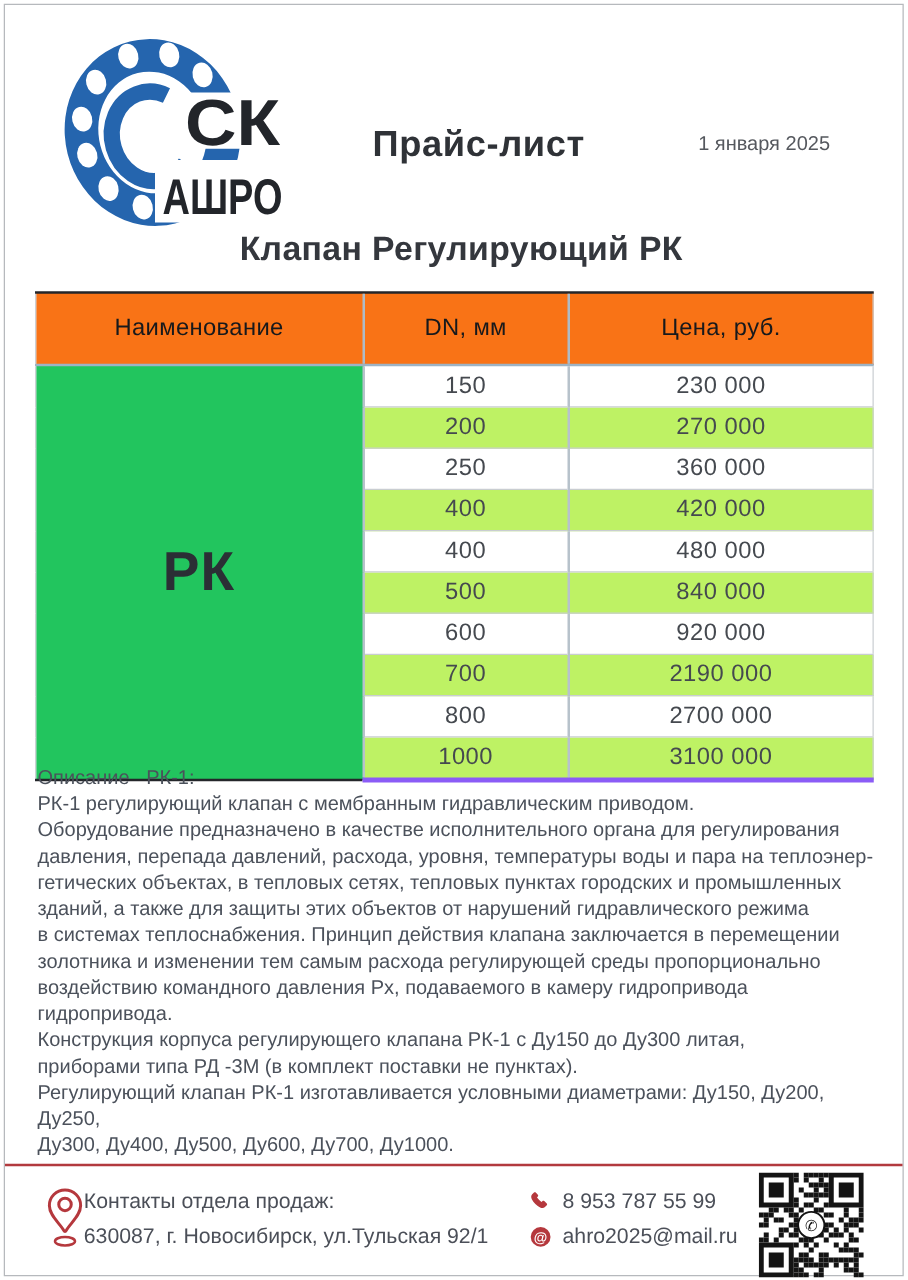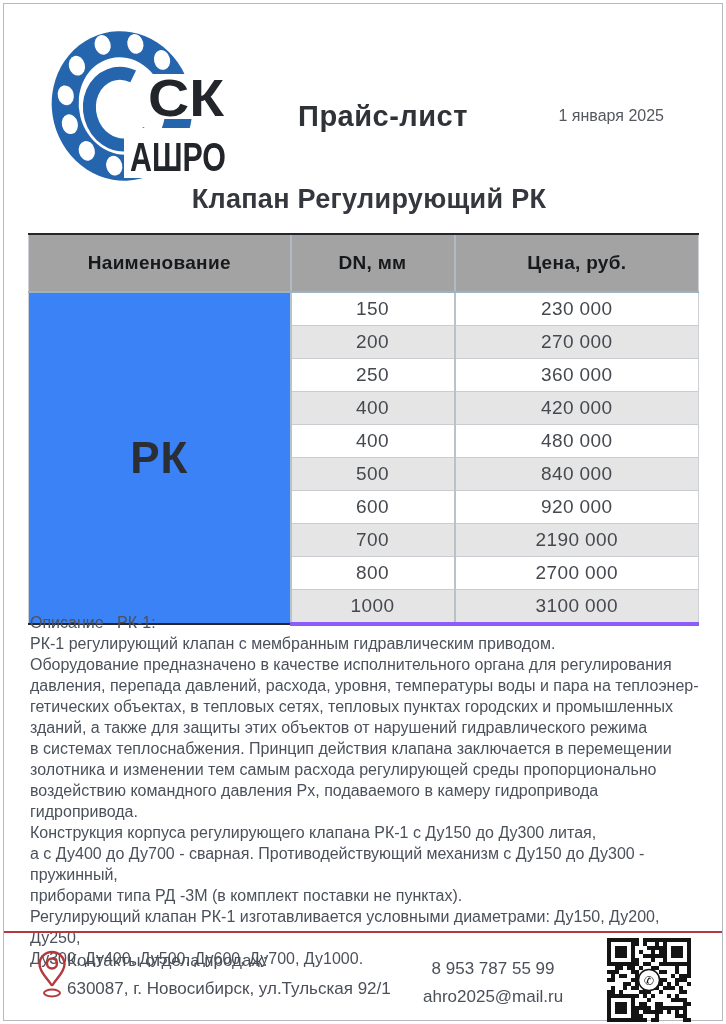--- a/index.html
+++ b/index.html
@@ -15,43 +15,43 @@
     font-size:29px;font-weight:bold;color:#2f3237;letter-spacing:.5px;}
   .doc-date{position:absolute;right:62px;top:107px;font-size:16px;color:#55585e;}
   .product-title{position:absolute;left:12px;right:0;top:184px;text-align:center;
     font-size:27px;font-weight:bold;color:#34373d;letter-spacing:.3px;}
 
   
   .price-table{position:absolute;left:28px;top:233px;border-collapse:collapse;table-layout:fixed;width:670px;
     border-left:1px solid #ccd0d4;border-right:1px solid #ccd0d4;}
   .price-table col.c1{width:262px}.price-table col.c2{width:164px}.price-table col.c3{width:244px}
   .price-table th{
-    background:#a3a3a3;border-top:2px solid #24262a;border-bottom:2px solid #9db3c4;
-    font-size:19px;font-weight:bold;color:#17191c;height:54px;text-align:center;letter-spacing:.3px;}
+    background:#f97316;border-top:2px solid #24262a;border-bottom:2px solid #9db3c4;
+    font-size:19px;font-weight:normal;color:#17191c;height:54px;text-align:center;letter-spacing:.3px;}
   .price-table th.sep{border-left:2px solid #aebbc6;}
   .price-table td{height:30px;font-size:19px;color:#45494f;text-align:center;
     border-bottom:1px solid #c9cdd1;letter-spacing:.4px;}
-  .price-table tr.alt td{background:#e5e5e5;}
+  .price-table tr.alt td{background:#bef264;}
   .price-table td.dn{border-left:2px solid #b7c2cb;border-right:2px solid #b7c2cb;}
-  .price-table td.name{background:#3b82f6;font-size:44px;font-weight:bold;color:#2b2f35;
+  .price-table td.name{background:#22c55e;font-size:44px;font-weight:bold;color:#2b2f35;
     border-bottom:2px solid #24262a;letter-spacing:1px;}
   .price-table tr.last td{border-bottom:4px solid #8b5cf6;}
 
   
   .description{position:absolute;left:30px;top:612px;width:672px;
     font-size:16px;line-height:21px;color:#4b515b;}
   .desc-line{white-space:pre-wrap;}
 
   
   .footer-rule{position:absolute;left:4px;right:4px;top:931px;height:2px;background:#b23a3e;}
   .footer{position:absolute;left:0;top:938px;width:726px;height:80px;}
   .pin{position:absolute;left:35px;top:11px;}
   .contact-block{position:absolute;left:67px;top:9px;color:#4b4f58;font-size:17px;line-height:28px;}
   .reach-block{position:absolute;left:423px;top:9px;color:#4b4f58;font-size:17px;line-height:28px;}
-  .reach-row{display:flex;align-items:center;gap:8px;height:28px;flex-direction:column;}
+  .reach-row{display:flex;align-items:center;gap:8px;height:28px;}
   .qr{position:absolute;left:607px;top:0px;width:84px;height:84px;}
 </style>
 </head>
 <body>
 
 <div class="frame"></div>
 
 <div class="logo">
   <svg width="190" height="160" viewBox="0 0 190 160">
     <g transform="rotate(-14 86 82)">
@@ -141,21 +141,20 @@
   <div class="desc-line">Описание   РК-1:</div>
   <div class="desc-line">РК-1 регулирующий клапан с мембранным гидравлическим приводом.</div>
   <div class="desc-line">Оборудование предназначено в качестве исполнительного органа для регулирования</div>
   <div class="desc-line">давления, перепада давлений, расхода, уровня, температуры воды и пара на теплоэнер-</div>
   <div class="desc-line">гетических объектах, в тепловых сетях, тепловых пунктах городских и промышленных</div>
   <div class="desc-line">зданий, а также для защиты этих объектов от нарушений гидравлического режима</div>
   <div class="desc-line">в системах теплоснабжения. Принцип действия клапана заключается в перемещении</div>
   <div class="desc-line">золотника и изменении тем самым расхода регулирующей среды пропорционально</div>
   <div class="desc-line">воздействию командного давления Рх, подаваемого в камеру гидропривода гидропривода.</div>
   <div class="desc-line">Конструкция корпуса регулирующего клапана РК-1 с Ду150 до Ду300 литая,</div>
-  <div class="desc-line">а с Ду400 до Ду700 - сварная. Противодействующий механизм с Ду150 до Ду300 - пружинный,</div>
   <div class="desc-line">приборами типа РД -3М (в комплект поставки не пунктах).</div>
   <div class="desc-line">Регулирующий клапан РК-1 изготавливается условными диаметрами: Ду150, Ду200, Ду250,</div>
   <div class="desc-line">Ду300, Ду400, Ду500, Ду600, Ду700, Ду1000.</div>
 </div>
 
 <div class="footer-rule"></div>
 <div class="footer">
   <svg class="pin" width="34" height="56" viewBox="0 0 34 56">
     <path d="M17 3 C10 3 4.5 8.6 4.5 15.3 c0 8.2 8.3 14.2 11.6 20.2 c0.4 0.8 1.4 0.8 1.8 0 C21.2 29.5 29.5 23.5 29.5 15.3 29.5 8.6 24 3 17 3 z" fill="none" stroke="#b5383d" stroke-width="2.4"></path>
     <circle cx="17" cy="14.5" r="5" fill="none" stroke="#b5383d" stroke-width="2.4"></circle>

